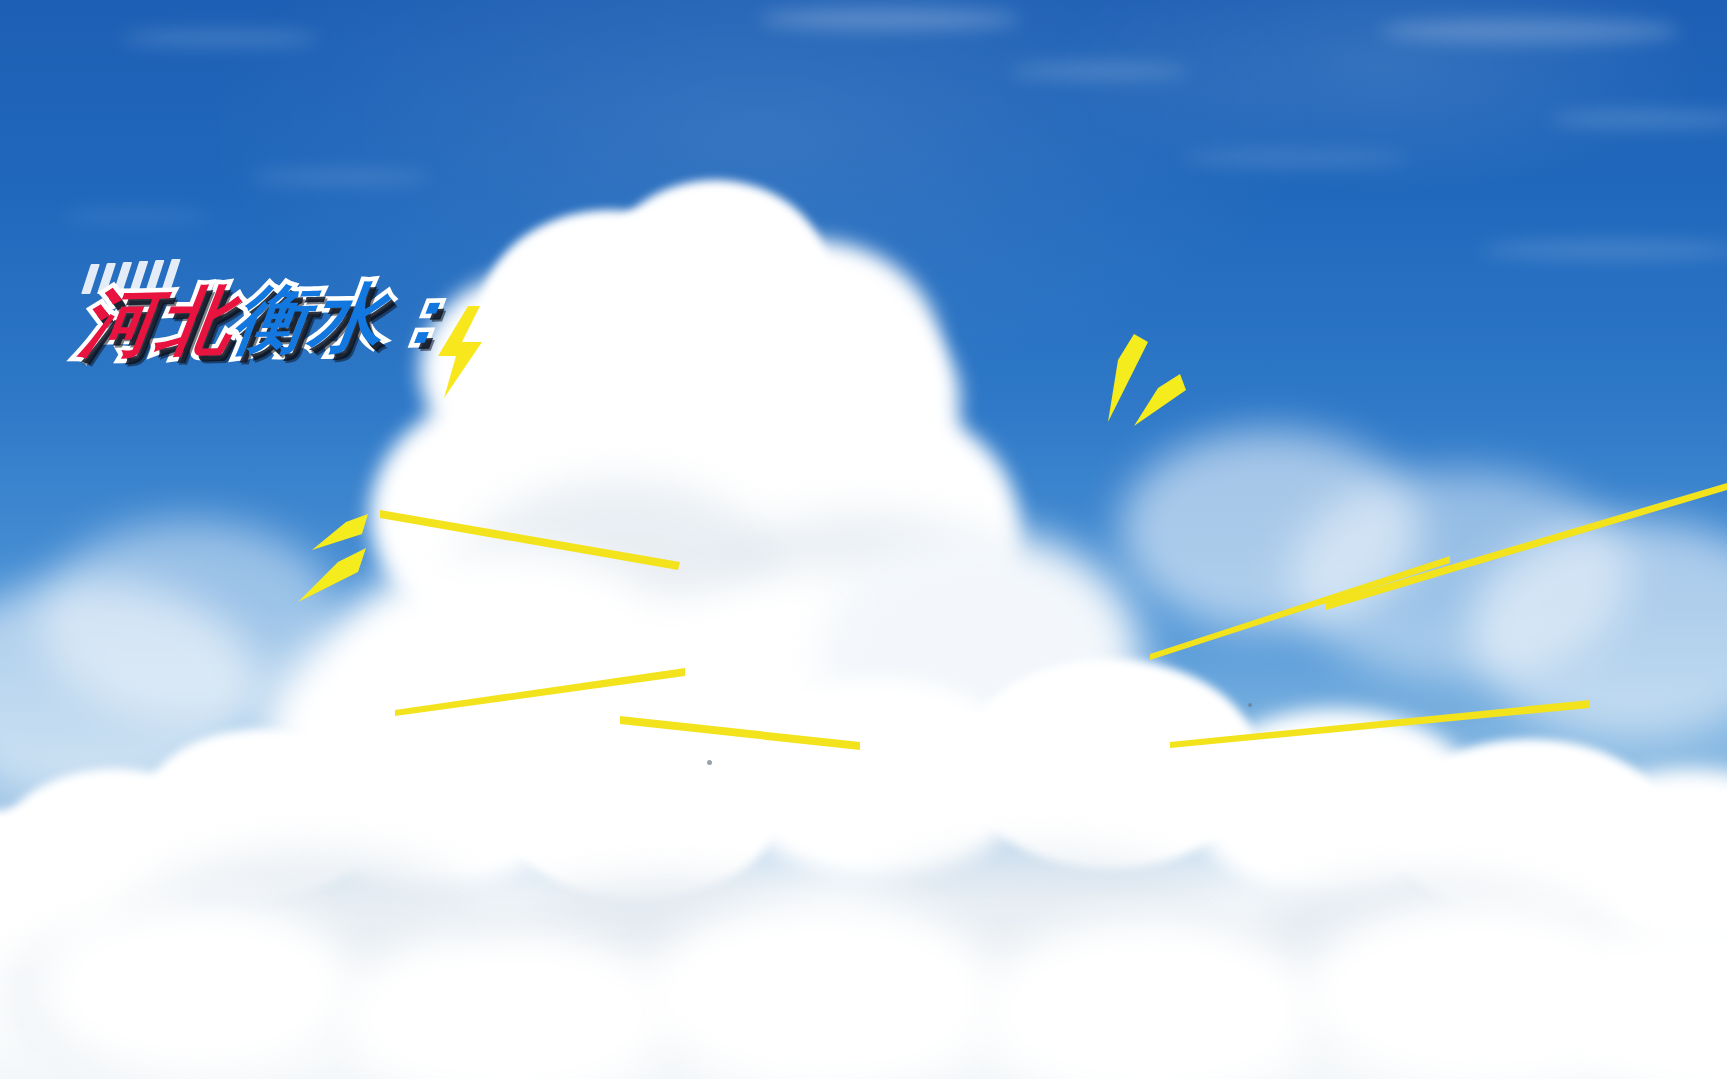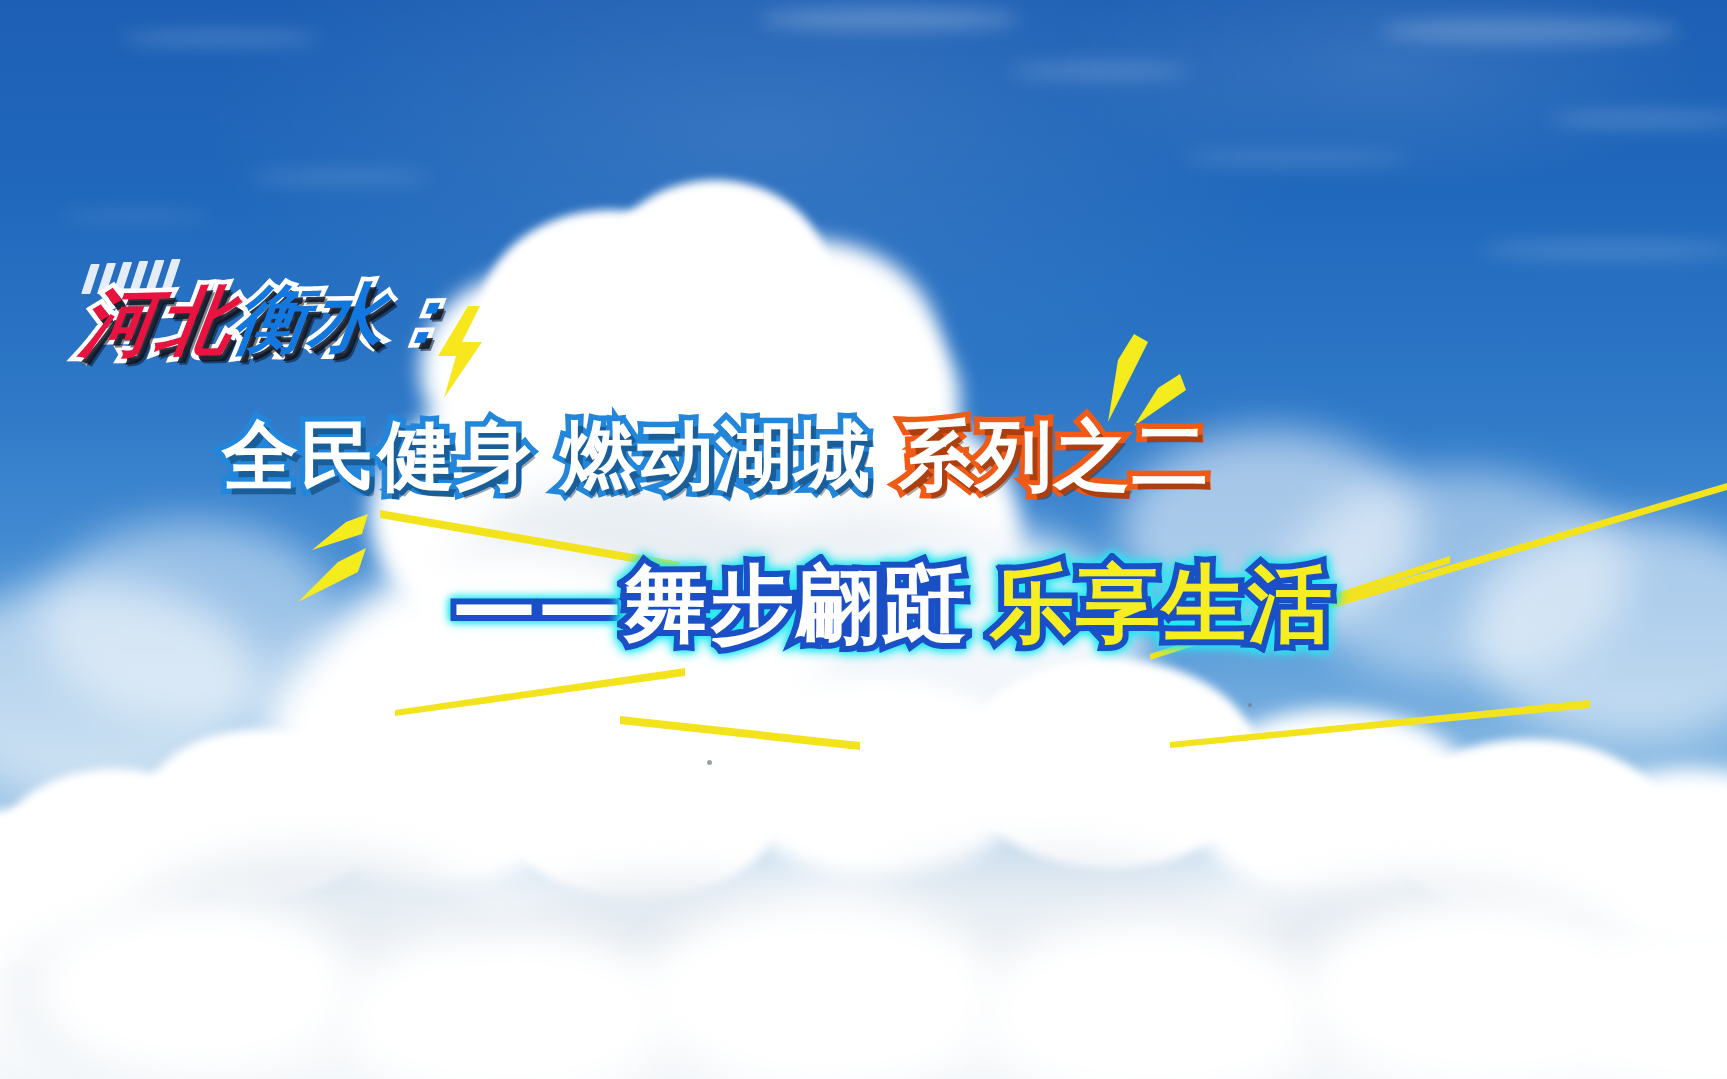--- a/index.html
+++ b/index.html
@@ -310,21 +310,15 @@
     </svg>
     <svg style="position:absolute; left:620px; top:716px; width:240px; height:34px;" viewBox="0 0 240 34">
       <polygon points="0,0 240,26 240,34 0,8" fill="#f2e31c"></polygon>
     </svg>
   </div>
 
   <div id="line1" class="tline">
     <span class="seg red">河北</span><span class="seg blue">衡水：</span>
   </div>
 
-  <div id="line2" class="tline">
-    <span class="seg wb">全民健身</span><span class="gap"></span><span class="seg wb">燃动湖城</span><span class="gap"></span><span class="seg wo">系列之二</span>
-  </div>
-
-  <div id="line3" class="tline">
-    <span class="seg dash">——</span><span class="seg wht">舞步翩跹</span><span class="gap"></span><span class="seg yel">乐享生活</span>
-  </div>
+
 
 </div>
 
 </body></html>

